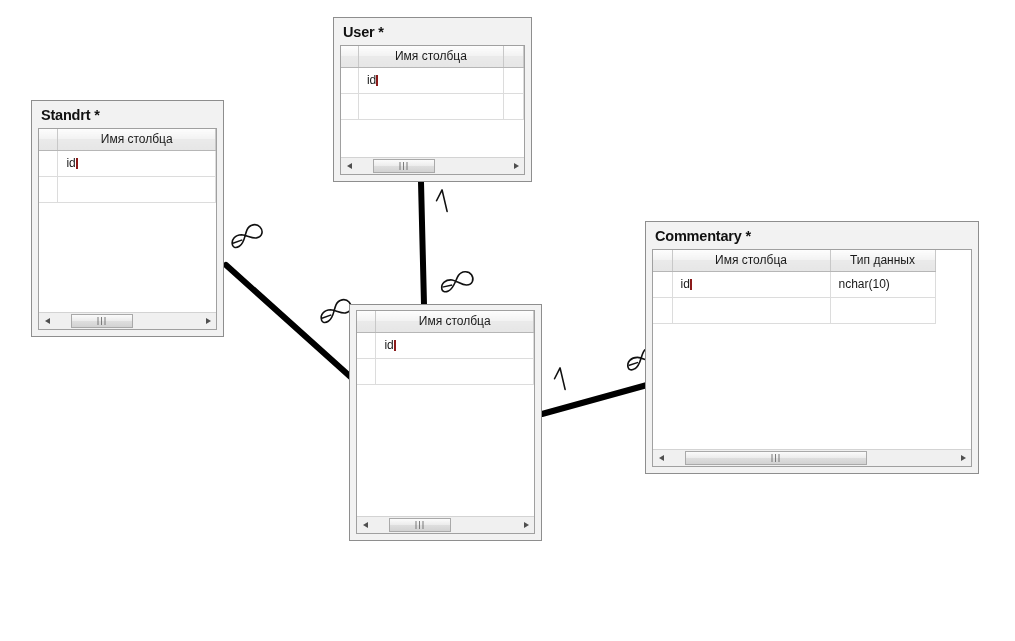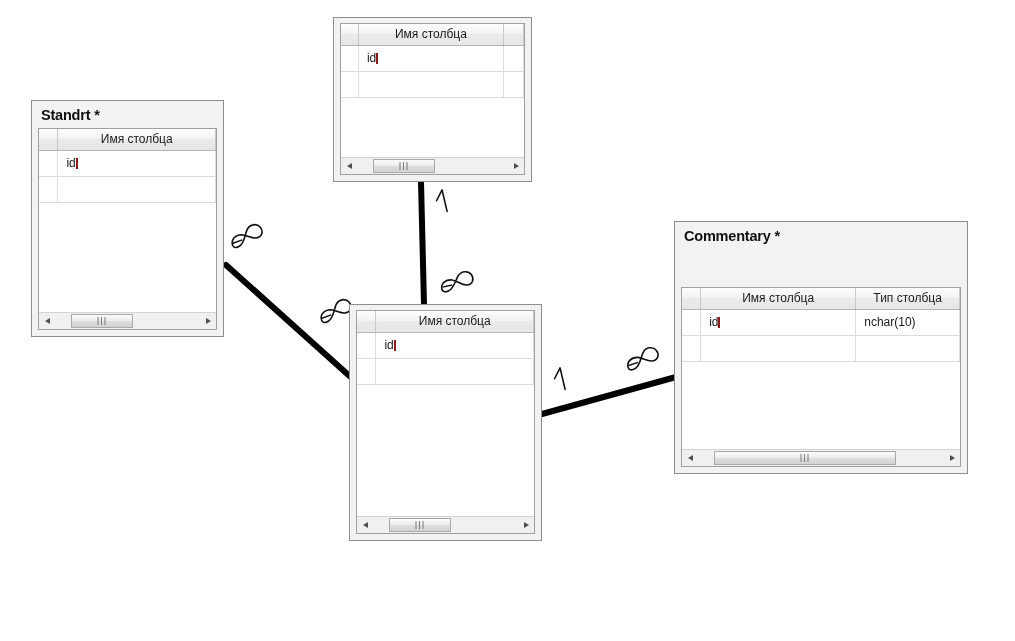--- a/index.html
+++ b/index.html
@@ -243,20 +243,21 @@
                 <span class="sb-grip">III</span>
               </div>
             </div>
             <div class="sb-btn">
               <div class="sb-arrow right"></div>
             </div>
           </div>
         </div>
       </div>
       <div class="tbl" style="left: 333px; top: 17px; width: 199px; height: 165px;">
+        <div class="tbl-title">User *</div>
         <div class="grid-wrap">
           <div class="grid-scroller">
             <table class="grid">
               <thead>
                 <tr>
                   <th class="rowsel"></th>
                   <th style="width: 158px;">Имя столбца</th>
                   <th style="width: 22px;"></th>
                 </tr>
               </thead>
@@ -319,30 +320,30 @@
               <div class="sb-thumb" style="left: 16px; width: 62px;">
                 <span class="sb-grip">III</span>
               </div>
             </div>
             <div class="sb-btn">
               <div class="sb-arrow right"></div>
             </div>
           </div>
         </div>
       </div>
-      <div class="tbl" style="left: 674px; top: 221px; width: 294px; height: 253px; gap: 38px;">
+      <div class="tbl" style="left: 645px; top: 221px; width: 334px; height: 253px;">
         <div class="tbl-title">Commentary *</div>
         <div class="grid-wrap">
           <div class="grid-scroller">
             <table class="grid">
               <thead>
                 <tr>
                   <th class="rowsel"></th>
                   <th style="width: 158px;">Имя столбца</th>
-                  <th style="width: 105px;">Тип столбца</th>
+                  <th style="width: 105px;">Тип данных</th>
                 </tr>
               </thead>
               <tbody>
                 <tr>
                   <td class="rowsel"></td>
                   <td style="width: 158px;"><span>id</span><span class="caret"></span></td>
                   <td style="width: 105px;"><span>nchar(10)</span></td>
                 </tr>
                 <tr>
                   <td class="rowsel"></td>

